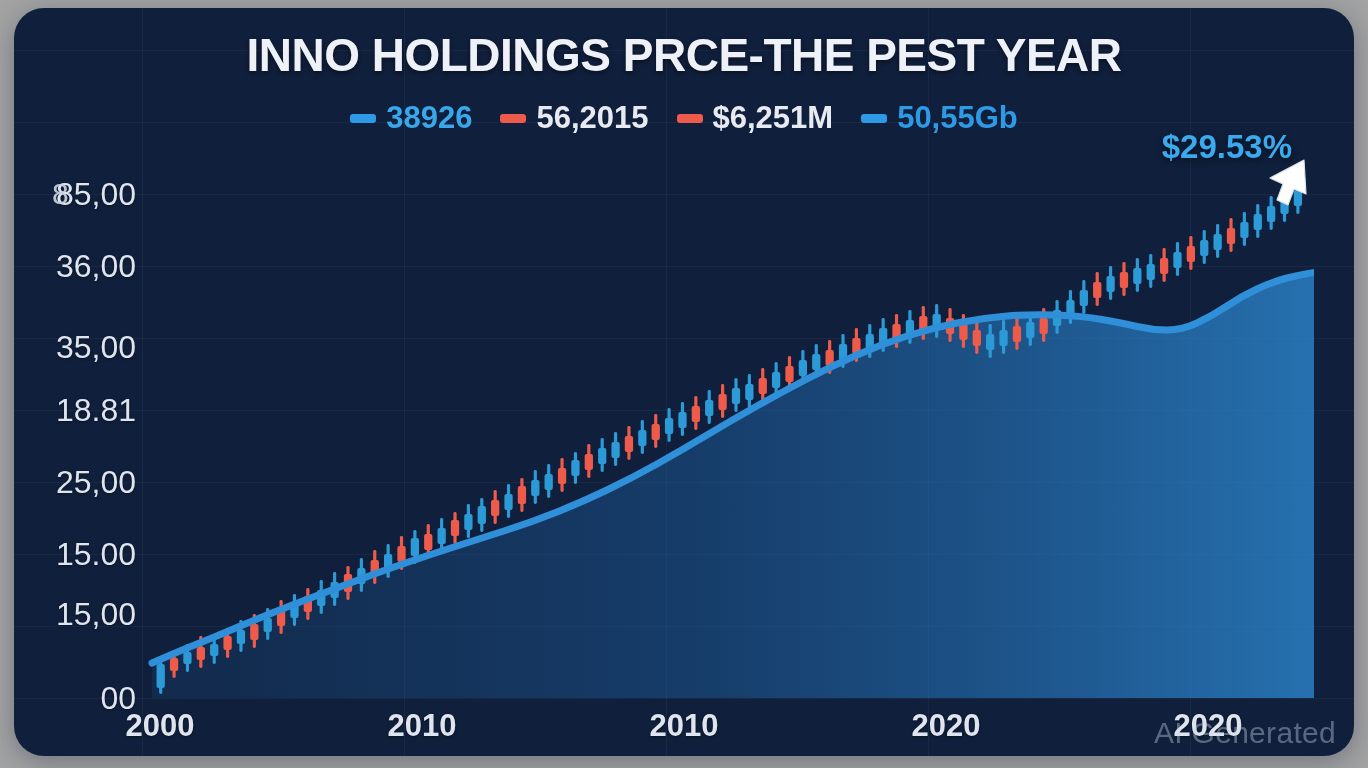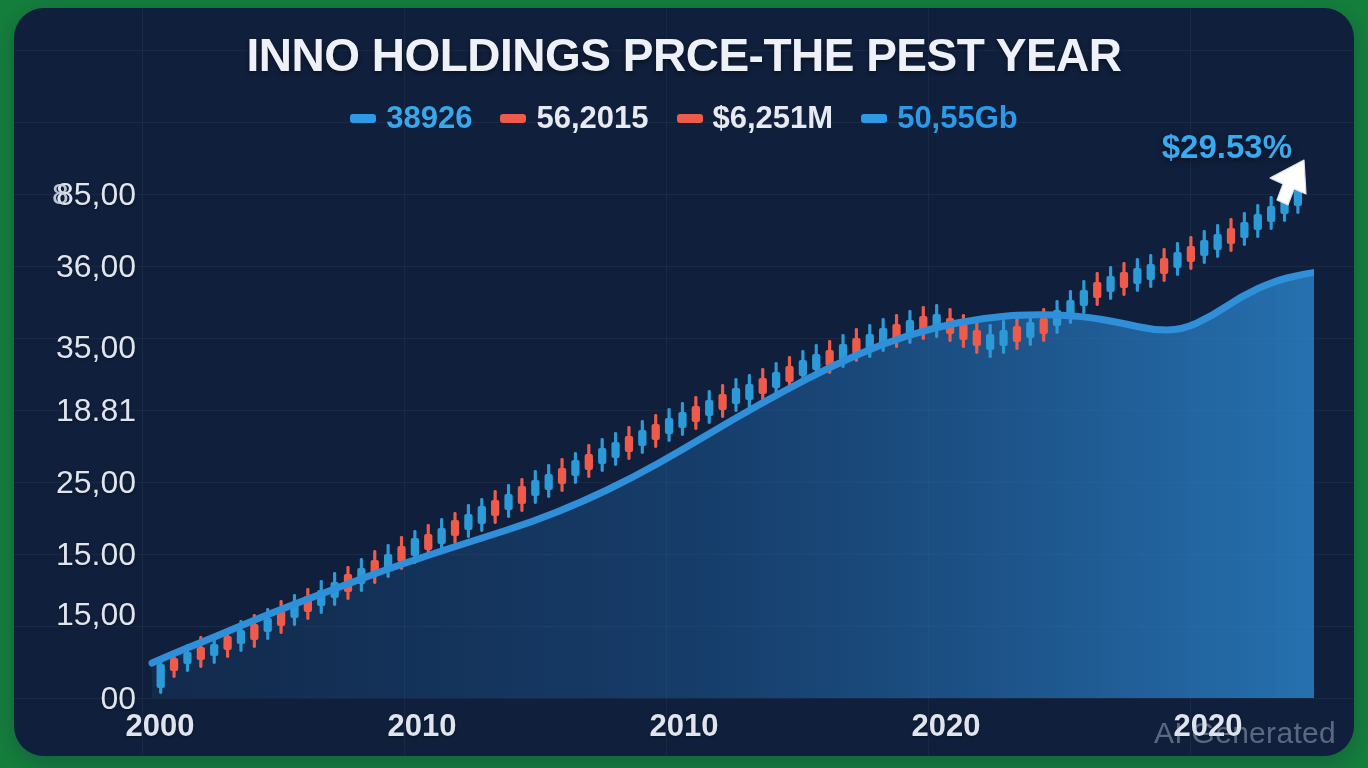--- a/index.html
+++ b/index.html
@@ -10,21 +10,21 @@
     height: 768px;
     overflow: hidden;
     background: #ffffff;
     font-family: "Liberation Sans", sans-serif;
   }
 
   #stage {
     position: relative;
     width: 1368px;
     height: 768px;
-    background: #15803d;
+    background: #a3a3a3;
   }
 
   
   #card {
     position: absolute;
     left: 14px;
     top: 8px;
     width: 1340px;
     height: 748px;
     border-radius: 30px;

